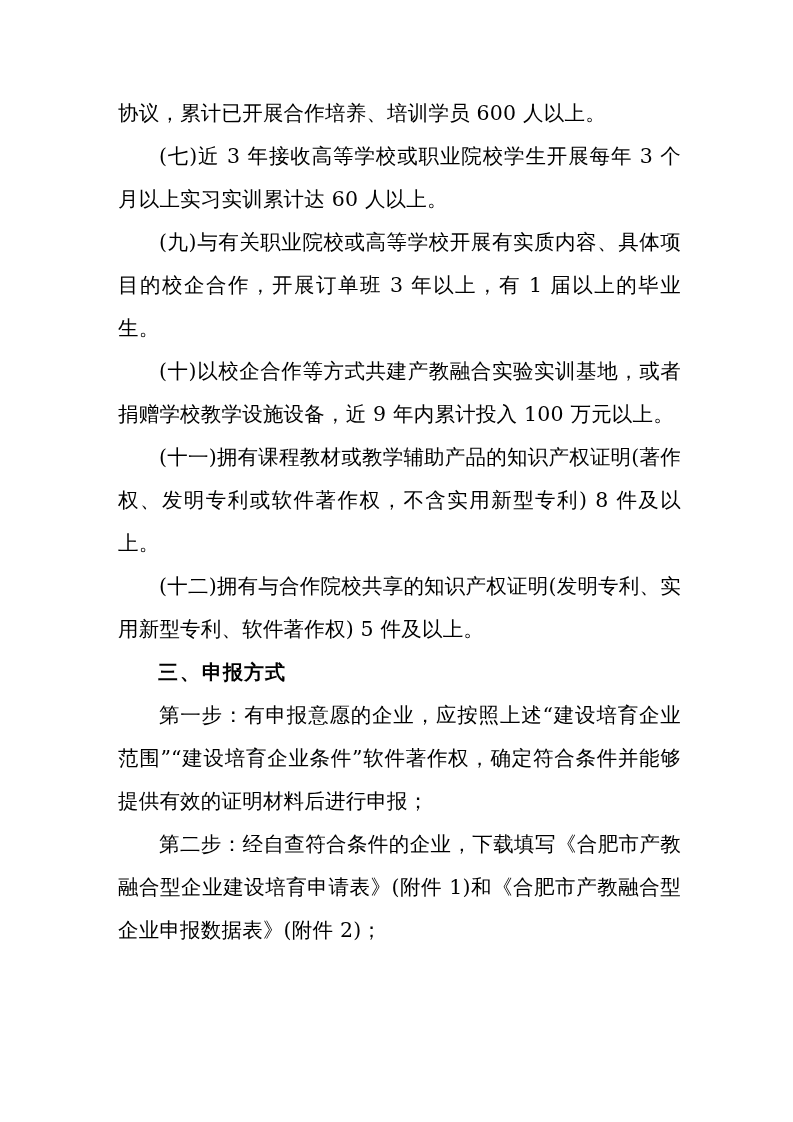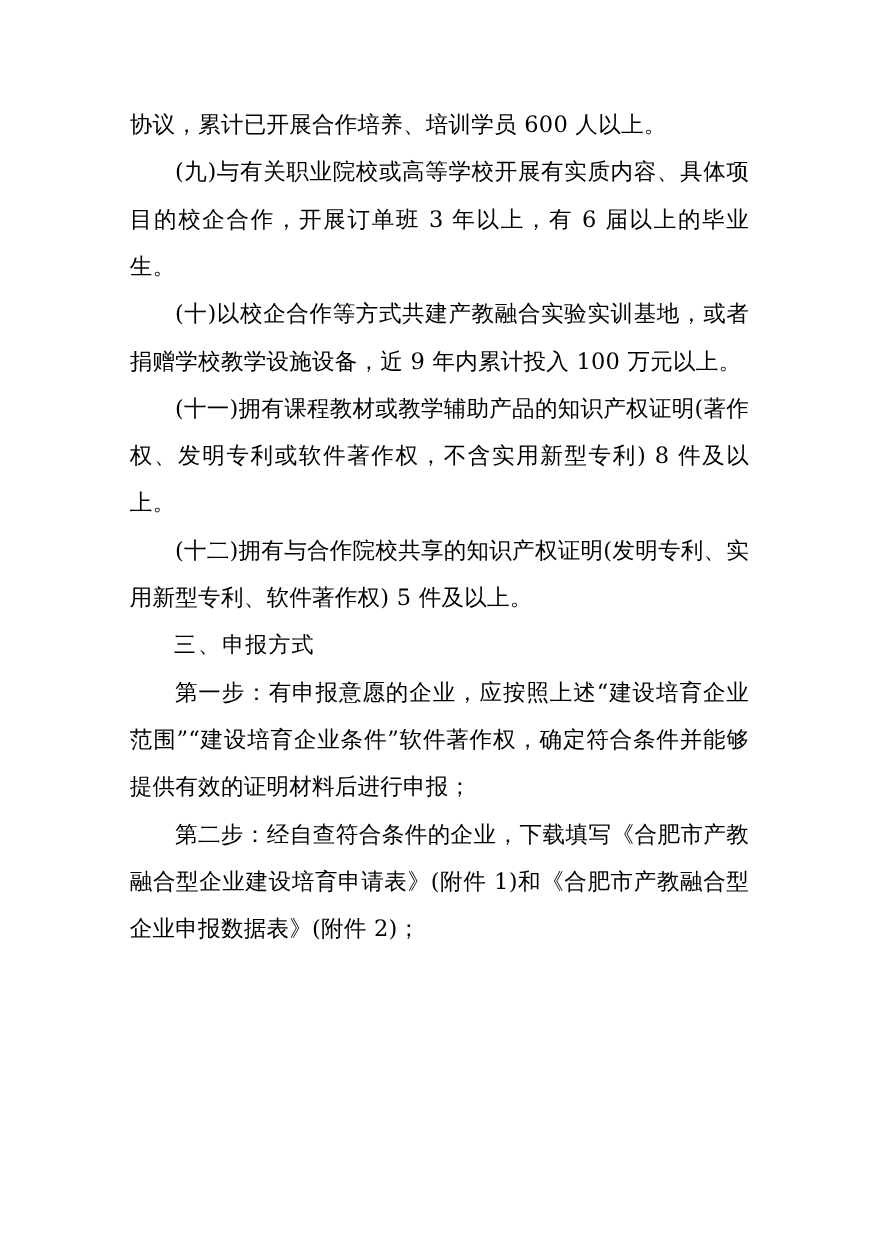--- a/index.html
+++ b/index.html
@@ -32,36 +32,37 @@
     margin: 0;
     text-indent: 2em;
   }
   .para.noindent {
     text-indent: 0;
   }
   .heading {
     margin: 0;
     text-indent: 2em;
     font-family: "DejaVu Sans", "Liberation Sans", sans-serif;
-    font-weight: normal;
+    font-weight: bold;
     font-size: 20px;
     letter-spacing: 1px;
   }
   .heading .h-num {
     letter-spacing: 2px;
   }
 </style>
 </head>
 <body>
 
 <div class="page">
   <div class="doc-body">
 
     <p class="para noindent">协议，累计已开展合作培养、培训学员 600 人以上。</p>
-    <p class="para">(九)与有关职业院校或高等学校开展有实质内容、具体项目的校企合作，开展订单班 3 年以上，有 6 届以上的毕业生。</p>
+    <p class="para">(七)近 3 年接收高等学校或职业院校学生开展每年 3 个月以上实习实训累计达 60 人以上。</p>
+    <p class="para">(九)与有关职业院校或高等学校开展有实质内容、具体项目的校企合作，开展订单班 3 年以上，有 1 届以上的毕业生。</p>
     <p class="para">(十)以校企合作等方式共建产教融合实验实训基地，或者捐赠学校教学设施设备，近 9 年内累计投入 100 万元以上。</p>
     <p class="para">(十一)拥有课程教材或教学辅助产品的知识产权证明(著作权、发明专利或软件著作权，不含实用新型专利) 8 件及以上。</p>
     <p class="para">(十二)拥有与合作院校共享的知识产权证明(发明专利、实用新型专利、软件著作权) 5 件及以上。</p>
 
     <p class="heading"><span class="h-num">三、</span><span>申报方式</span></p>
 
     <p class="para">第一步：有申报意愿的企业，应按照上述“建设培育企业范围”“建设培育企业条件”软件著作权，确定符合条件并能够提供有效的证明材料后进行申报；</p>
     <p class="para">第二步：经自查符合条件的企业，下载填写《合肥市产教融合型企业建设培育申请表》(附件 1)和《合肥市产教融合型企业申报数据表》(附件 2)；</p>
 
   </div>

